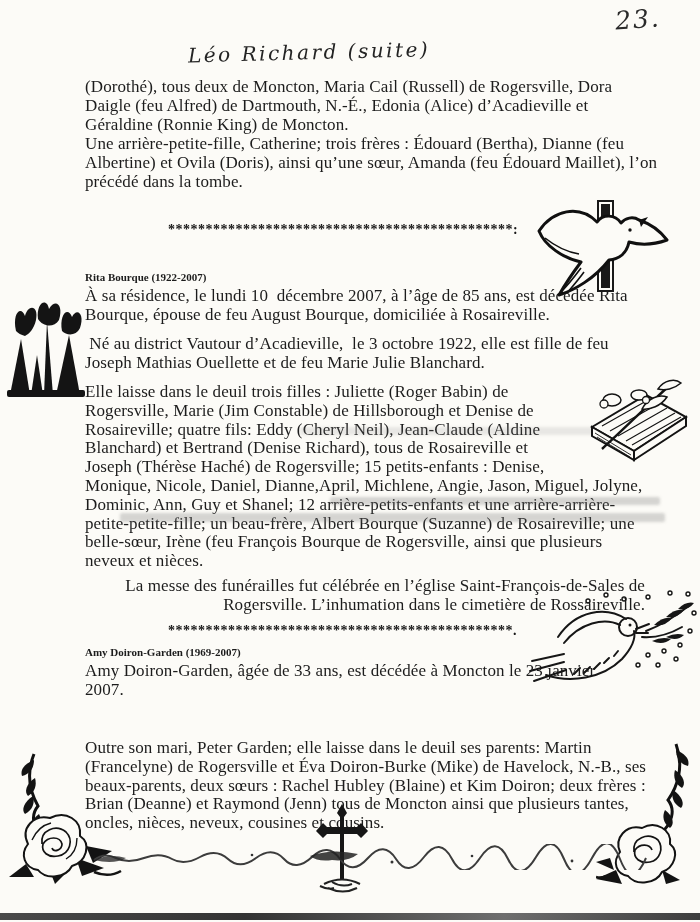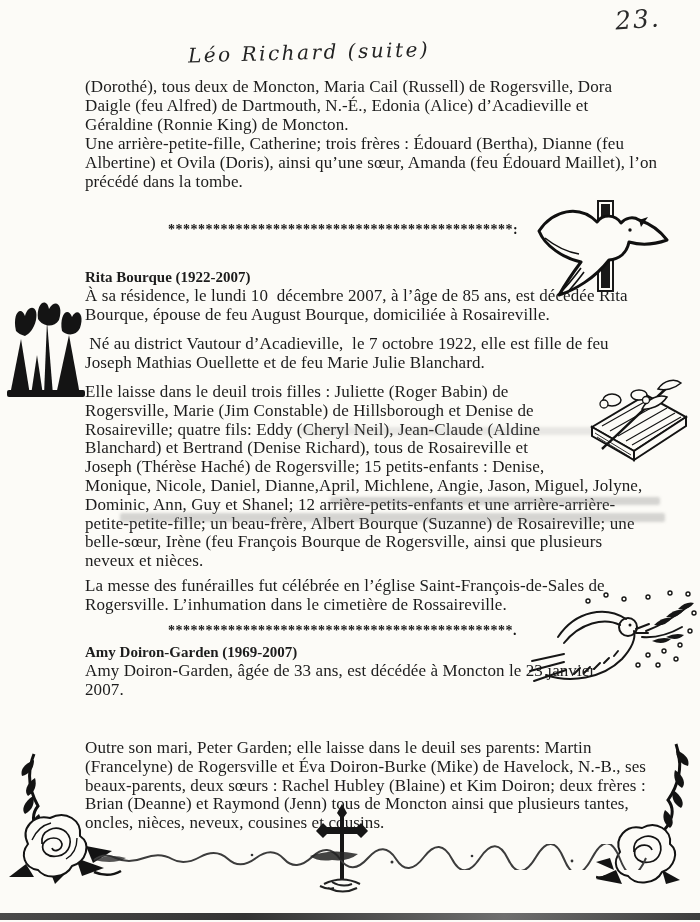--- a/index.html
+++ b/index.html
@@ -1,20 +1,20 @@
 <!DOCTYPE html>
 <html><head>
 <meta charset="utf-8">
 <style>
   html,body{margin:0;padding:0;background:#9a9a9a;}
   .page{position:relative;width:700px;height:922px;background:#fcfbf7;overflow:hidden;
         font-family:"Liberation Serif",serif;color:#1c1c1c;}
   .body-par{position:absolute;margin:0;font-size:17px;line-height:18.8px;
         letter-spacing:.1px;white-space:pre-wrap;}
-  .heading{position:absolute;margin:0;font-size:15px;font-weight:bold;line-height:19px;}
+  .heading{position:absolute;margin:0;font-size:11px;font-weight:bold;line-height:19px;}
   .separator{position:absolute;font-size:14px;font-weight:bold;letter-spacing:.5px;
         color:#161616;white-space:nowrap;}
   .page-number{position:absolute;top:5px;left:615px;font-size:25px;font-style:italic;
         font-family:"DejaVu Serif",serif;letter-spacing:2px;transform:rotate(-4deg);color:#2a2a2a;}
   .hand-title{position:absolute;top:40px;left:188px;width:260px;font-size:20px;font-style:italic;
         font-family:"DejaVu Serif",serif;letter-spacing:2.5px;transform:rotate(-1.5deg);color:#242424;}
   .deco{position:absolute;}
   .img-gap{float:right;width:78px;height:92px;}
   .smudge{position:absolute;background:rgba(110,110,110,.28);filter:blur(1.4px);border-radius:2px;}
   .smudge.light{background:rgba(130,130,130,.16);}
@@ -29,23 +29,23 @@
   <div class="page-number">23.</div>
   <div class="hand-title">Léo Richard (suite)</div>
 
   <p class="body-par" style="top:78px;left:85px;width:562px;">(Dorothé), tous deux de Moncton, Maria Cail (Russell) de Rogersville, Dora Daigle (feu Alfred) de Dartmouth, N.-É., Edonia (Alice) d’Acadieville et Géraldine (Ronnie King) de Moncton.</p>
   <p class="body-par" style="top:135px;left:85px;width:578px;">Une arrière-petite-fille, Catherine; trois frères : Édouard (Bertha), Dianne (feu Albertine) et Ovila (Doris), ainsi qu’une sœur, Amanda (feu Édouard Maillet), l’on précédé dans la tombe.</p>
 
   <div class="separator" style="top:222px;left:168px;">**********************************************:</div>
 
   <h3 class="heading" style="top:268px;left:85px;">Rita Bourque (1922-2007)</h3>
   <p class="body-par" style="top:287px;left:85px;width:560px;">À sa résidence, le lundi 10  décembre 2007, à l’âge de 85 ans, est décédée Rita Bourque, épouse de feu August Bourque, domiciliée à Rosaireville.</p>
-  <p class="body-par" style="top:335px;left:85px;width:565px;"> Né au district Vautour d’Acadieville,  le 7 octobre 1922, elle est fille de feu Joseph Mathias Ouellette et de feu Marie Julie Blanchard.</p>
+  <p class="body-par" style="top:335px;left:85px;width:565px;"> Né au district Vautour d’Acadieville,  le 3 octobre 1922, elle est fille de feu Joseph Mathias Ouellette et de feu Marie Julie Blanchard.</p>
   <p class="body-par" style="top:383px;left:85px;width:562px;"><span class="img-gap"></span><span>Elle laisse dans le deuil trois filles : Juliette (Roger Babin) de Rogersville, Marie (Jim Constable) de Hillsborough et Denise de Rosaireville; quatre fils: Eddy (Cheryl Neil), Jean-Claude (Aldine Blanchard) et Bertrand (Denise Richard), tous de Rosaireville et Joseph (Thérèse Haché) de Rogersville; 15 petits-enfants : Denise, Monique, Nicole, Daniel, Dianne,April, Michlene, Angie, Jason, Miguel, Jolyne, Dominic, Ann, Guy et Shanel; 12 arrière-petits-enfants et une arrière-arrière-petite-petite-fille; un beau-frère, Albert Bourque (Suzanne) de Rosaireville; une belle-sœur, Irène (feu François Bourque de Rogersville, ainsi que plusieurs neveux et nièces.</span></p>
-  <p class="body-par" style="top:577px;left:85px;width:560px;">La messe des funérailles fut célébrée en l’église Saint-François-de-Sales de Rogersville. L’inhumation dans le cimetière de Rossaireville.</p>
+  <p class="body-par" style="top:577px;left:85px;width:560px;text-align:right;">La messe des funérailles fut célébrée en l’église Saint-François-de-Sales de Rogersville. L’inhumation dans le cimetière de Rossaireville.</p>
 
   <div class="separator" style="top:623px;left:168px;">**********************************************.</div>
 
   <h3 class="heading" style="top:643px;left:85px;">Amy Doiron-Garden (1969-2007)</h3>
   <p class="body-par" style="top:662px;left:85px;width:520px;">Amy Doiron-Garden, âgée de 33 ans, est décédée à Moncton le 23 janvier 2007.</p>
   <p class="body-par" style="top:739px;left:85px;width:577px;">Outre son mari, Peter Garden; elle laisse dans le deuil ses parents: Martin (Francelyne) de Rogersville et Éva Doiron-Burke (Mike) de Havelock, N.-B., ses beaux-parents, deux sœurs : Rachel Hubley (Blaine) et Kim Doiron; deux frères : Brian (Deanne) et Raymond (Jenn) tous de Moncton ainsi que plusieurs tantes, oncles, nièces, neveux, cousines et cousins.</p>
 
   <div class="smudge" style="top:497px;left:330px;width:330px;height:8px;"></div>
   <div class="smudge" style="top:513px;left:120px;width:545px;height:9px;"></div>
   <div class="smudge light" style="top:427px;left:300px;width:330px;height:8px;"></div>

